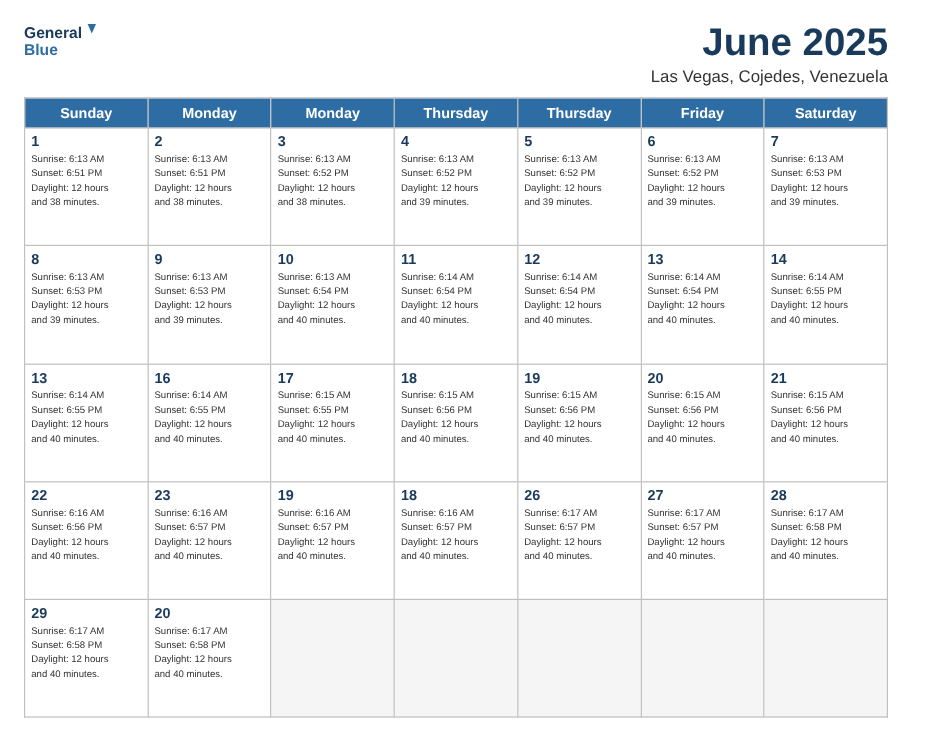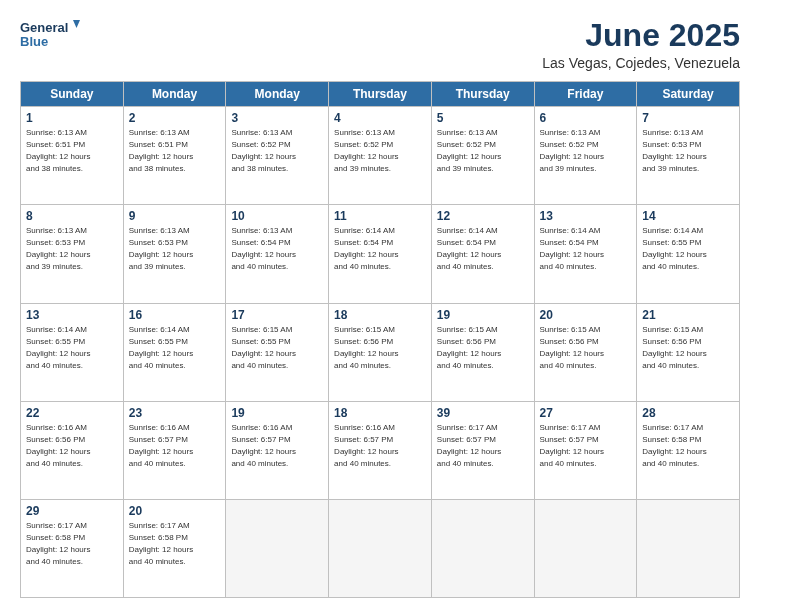--- a/index.html
+++ b/index.html
@@ -218,21 +218,21 @@
           </td>
           <td>
             <span class="day-number">19</span>
             <div class="day-info">Sunrise: 6:16 AM<br>Sunset: 6:57 PM<br>Daylight: 12 hours<br>and 40 minutes.</div>
           </td>
           <td>
             <span class="day-number">18</span>
             <div class="day-info">Sunrise: 6:16 AM<br>Sunset: 6:57 PM<br>Daylight: 12 hours<br>and 40 minutes.</div>
           </td>
           <td>
-            <span class="day-number">39</span>
+            <span class="day-number">26</span>
             <div class="day-info">Sunrise: 6:17 AM<br>Sunset: 6:57 PM<br>Daylight: 12 hours<br>and 40 minutes.</div>
           </td>
           <td>
             <span class="day-number">27</span>
             <div class="day-info">Sunrise: 6:17 AM<br>Sunset: 6:57 PM<br>Daylight: 12 hours<br>and 40 minutes.</div>
           </td>
           <td>
             <span class="day-number">28</span>
             <div class="day-info">Sunrise: 6:17 AM<br>Sunset: 6:58 PM<br>Daylight: 12 hours<br>and 40 minutes.</div>
           </td>

